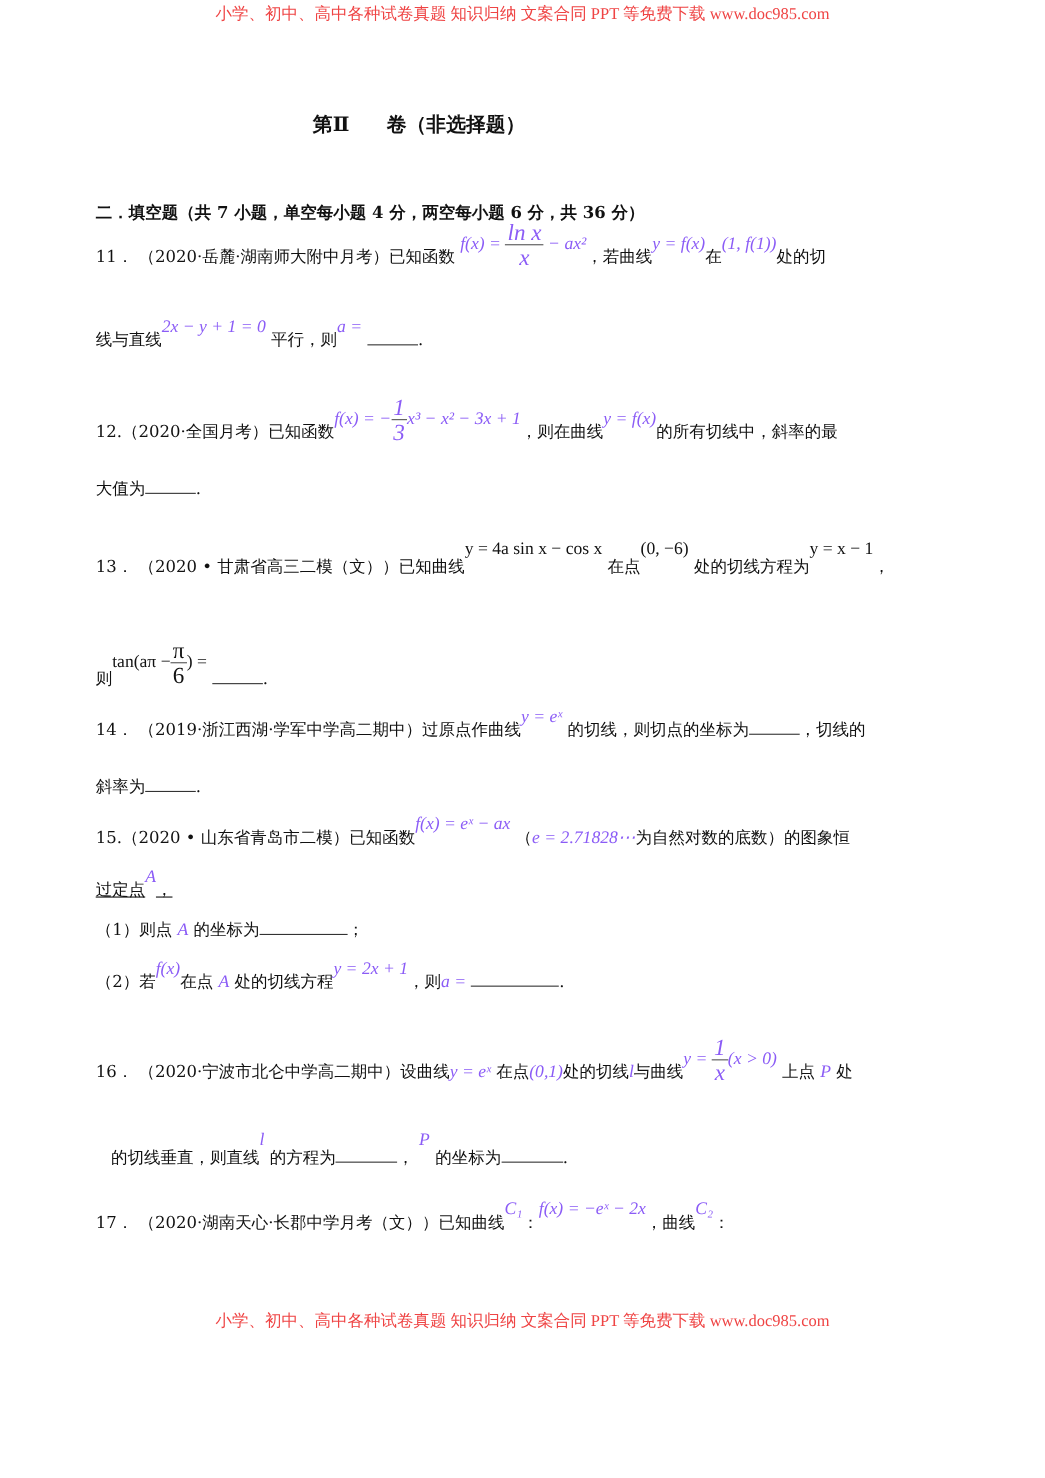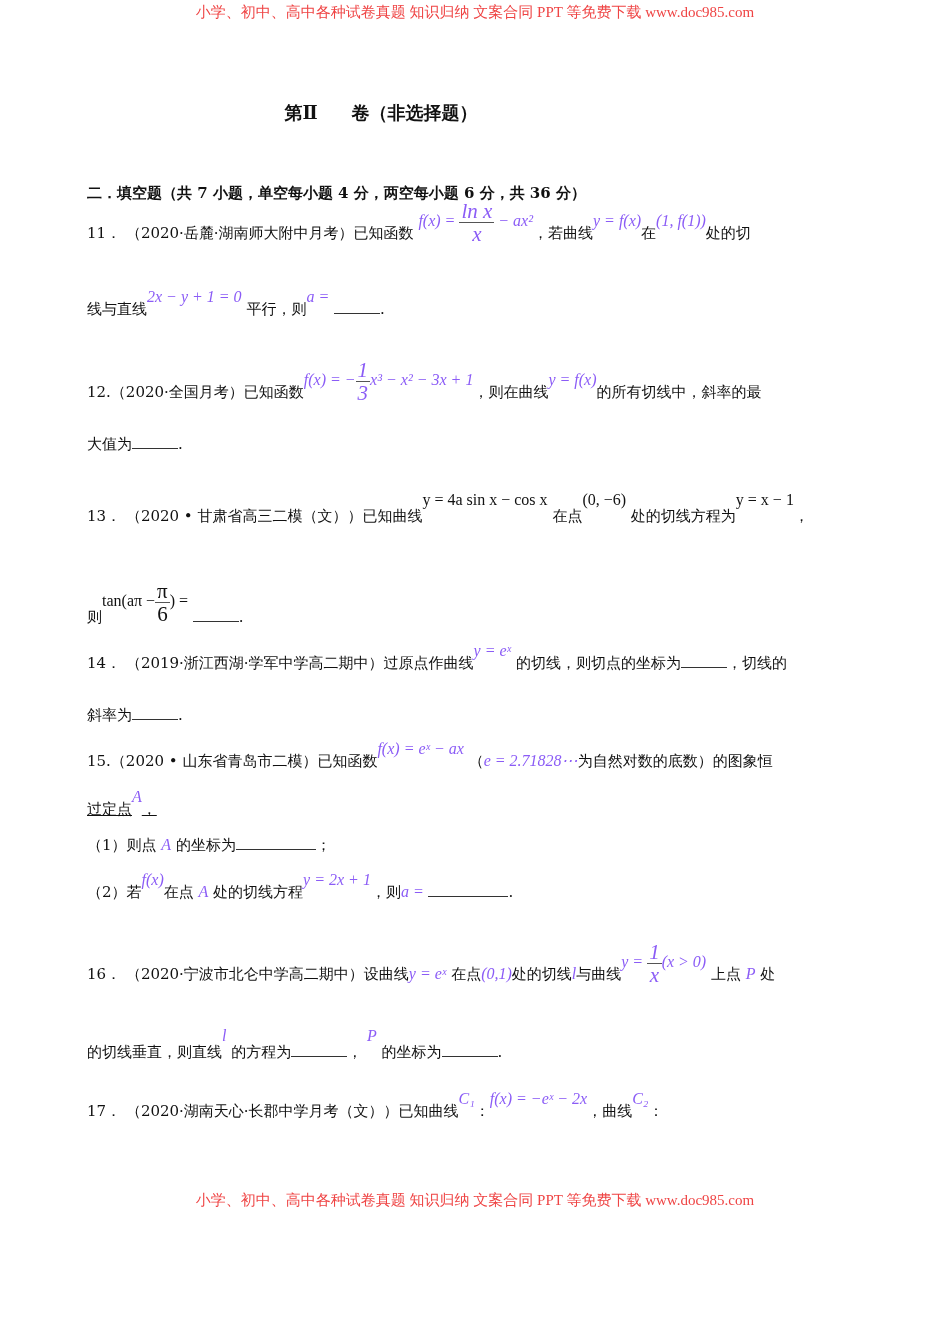--- a/index.html
+++ b/index.html
@@ -85,21 +85,21 @@
   <span>（1）则点</span> <span class="math">A</span> <span>的坐标为</span><span class="blank b10"></span><span>；</span>
 </div>
 <div class="abs q" style="top:882px;">
   <span>（2）若</span><span class="math up">f(x)</span><span>在点</span> <span class="math">A</span> <span>处的切线方程</span><span class="math up">y = 2x + 1</span><span>，则</span><span class="math">a =</span> <span class="blank b10"></span><span>.</span>
 </div>
 
 <div class="abs q" style="top:953px;">
   <span>16．</span>
   <span class="src">（2020·宁波市北仑中学高二期中）</span><span>设曲线</span><span class="math">y = eˣ</span> <span>在点</span><span class="math">(0,1)</span><span>处的切线</span><span class="math">l</span><span>与曲线</span><span class="math up"><span>y =</span> <span class="frac"><span class="num">1</span><span class="den">x</span></span><span>(x &gt; 0)</span></span> <span>上点</span> <span class="math">P</span> <span>处</span>
 </div>
-<div class="abs q" style="top:1042px;">
+<div class="abs q" style="top:1042px;margin-left:14px;">
   <span>的切线垂直，则直线</span><span class="math upb">l</span> <span>的方程为</span><span class="blank b8"></span><span>，</span>  <span class="math upb">P</span>  <span>的坐标为</span><span class="blank b8"></span><span>.</span>
 </div>
 
 <div class="abs q" style="top:1102px;">
   <span>17．</span>
   <span class="src">（2020·湖南天心·长郡中学月考（文））</span><span>已知曲线</span><span class="math up">C₁</span><span>：</span><span class="math up">f(x) = −eˣ − 2x</span><span>，曲线</span><span class="math up">C₂</span><span>：</span>
 </div>
 
 <div class="abs hdr" style="top:1191px;">小学、初中、高中各种试卷真题 知识归纳 文案合同 PPT 等免费下载   www.doc985.com</div>
 

